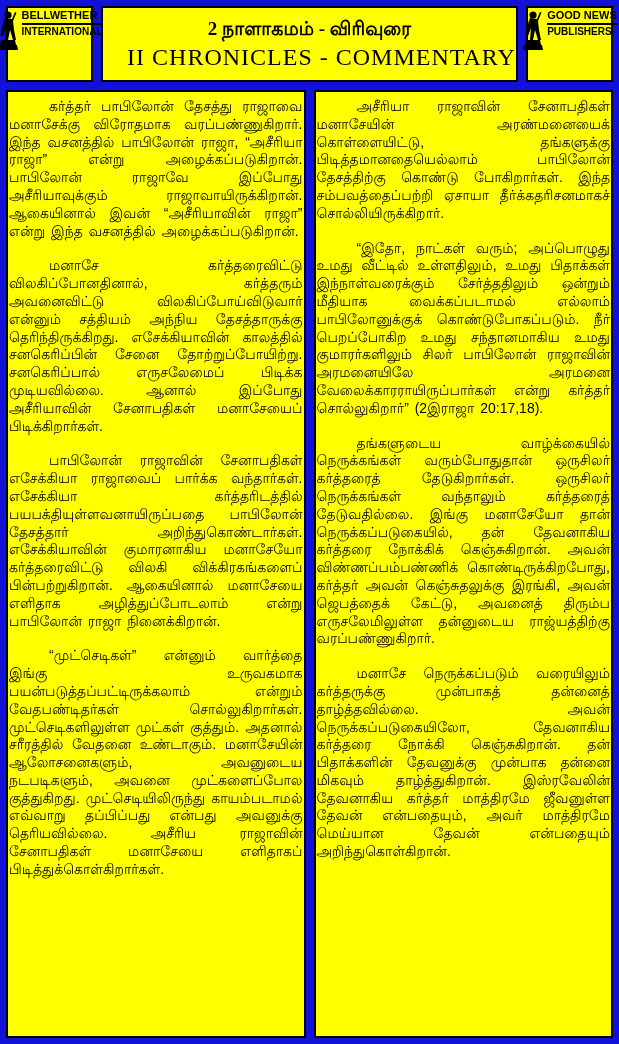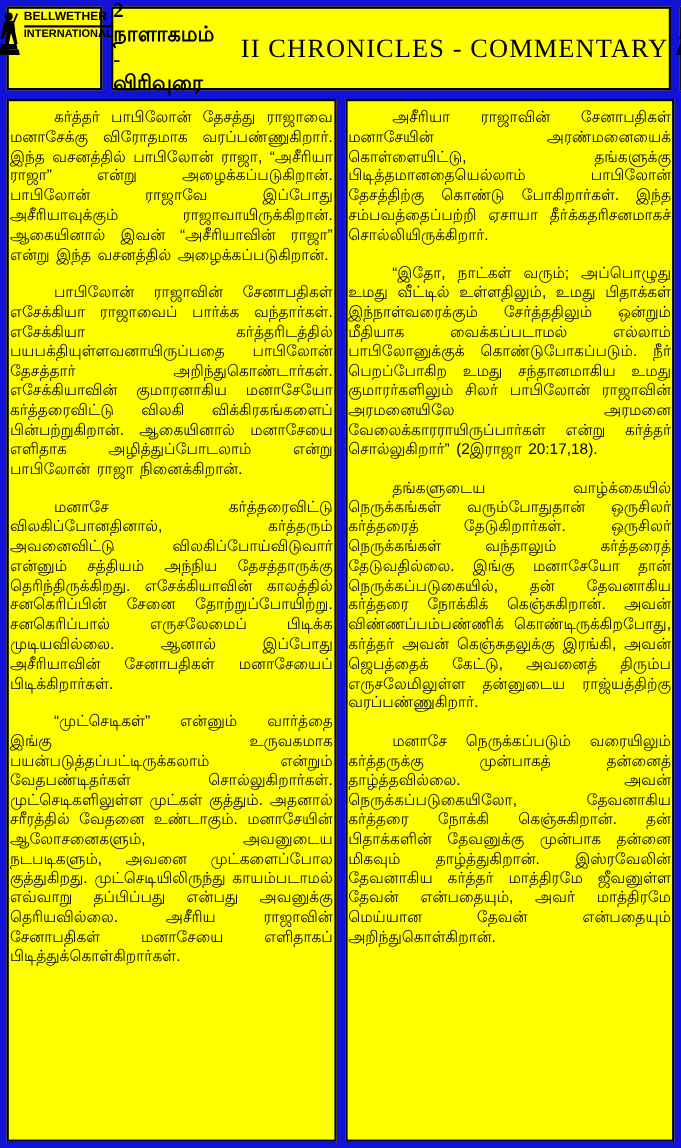--- a/index.html
+++ b/index.html
@@ -41,21 +41,21 @@
   .logo-line1{
     font-size:11px;font-weight:bold;letter-spacing:0px;
     border-bottom:2px solid #000;padding-bottom:2px;margin-bottom:2px;
     font-stretch:condensed;white-space:nowrap;
   }
   .logo-line2{
     font-size:10px;font-weight:bold;white-space:nowrap;font-stretch:condensed;
   }
   .title-box{
     flex:1;
-    display:flex;
+    display:flex;flex-direction:column;
     align-items:center;justify-content:center;
   }
   .title-tamil{
     font-family:"Liberation Serif", serif;
     font-size:19px;font-weight:bold;color:#000;
   }
   .title-english{
     font-family:"Liberation Serif", serif;
     font-size:24px;color:#000;letter-spacing:1px;
     margin-top:2px;white-space:nowrap;padding-left:24px;
@@ -128,22 +128,22 @@
         <span class="logo-line1">GOOD NEWS</span>
         <span class="logo-line2">PUBLISHERS</span>
       </span>
     </div>
 
   </div>
 
   <div class="body-row">
     <div class="yellow-box col">
         <p class="para">கர்த்தர் பாபிலோன் தேசத்து ராஜாவை மனாசேக்கு விரோதமாக வரப்பண்ணுகிறார். இந்த வசனத்தில் பாபிலோன் ராஜா, “அசீரியா ராஜா” என்று அழைக்கப்படுகிறான். பாபிலோன் ராஜாவே இப்போது அசீரியாவுக்கும் ராஜாவாயிருக்கிறான். ஆகையினால் இவன் “அசீரியாவின் ராஜா” என்று இந்த வசனத்தில் அழைக்கப்படுகிறான்.</p>
+        <p class="para">மனாசே கர்த்தரைவிட்டு விலகிப்போனதினால், கர்த்தரும் அவனைவிட்டு விலகிப்போய்விடுவார் என்னும் சத்தியம் அந்நிய தேசத்தாருக்கு தெரிந்திருக்கிறது. எசேக்கியாவின் காலத்தில் சனகெரிப்பின் சேனை தோற்றுப்போயிற்று. சனகெரிப்பால் எருசலேமைப் பிடிக்க முடியவில்லை. ஆனால் இப்போது அசீரியாவின் சேனாபதிகள் மனாசேயைப் பிடிக்கிறார்கள்.</p>
         <p class="para">பாபிலோன் ராஜாவின் சேனாபதிகள் எசேக்கியா ராஜாவைப் பார்க்க வந்தார்கள். எசேக்கியா கர்த்தரிடத்தில் பயபக்தியுள்ளவனாயிருப்பதை பாபிலோன் தேசத்தார் அறிந்துகொண்டார்கள். எசேக்கியாவின் குமாரனாகிய மனாசேயோ கர்த்தரைவிட்டு விலகி விக்கிரகங்களைப் பின்பற்றுகிறான். ஆகையினால் மனாசேயை எளிதாக அழித்துப்போடலாம் என்று பாபிலோன் ராஜா நினைக்கிறான்.</p>
-        <p class="para">மனாசே கர்த்தரைவிட்டு விலகிப்போனதினால், கர்த்தரும் அவனைவிட்டு விலகிப்போய்விடுவார் என்னும் சத்தியம் அந்நிய தேசத்தாருக்கு தெரிந்திருக்கிறது. எசேக்கியாவின் காலத்தில் சனகெரிப்பின் சேனை தோற்றுப்போயிற்று. சனகெரிப்பால் எருசலேமைப் பிடிக்க முடியவில்லை. ஆனால் இப்போது அசீரியாவின் சேனாபதிகள் மனாசேயைப் பிடிக்கிறார்கள்.</p>
         <p class="para">“முட்செடிகள்” என்னும் வார்த்தை இங்கு உருவகமாக பயன்படுத்தப்பட்டிருக்கலாம் என்றும் வேதபண்டிதர்கள் சொல்லுகிறார்கள். முட்செடிகளிலுள்ள முட்கள் குத்தும். அதனால் சரீரத்தில் வேதனை உண்டாகும். மனாசேயின் ஆலோசனைகளும், அவனுடைய நடபடிகளும், அவனை முட்களைப்போல குத்துகிறது. முட்செடியிலிருந்து காயம்படாமல் எவ்வாறு தப்பிப்பது என்பது அவனுக்கு தெரியவில்லை. அசீரிய ராஜாவின் சேனாபதிகள் மனாசேயை எளிதாகப் பிடித்துக்கொள்கிறார்கள்.</p>
       </div>
     <div class="yellow-box col">
         <p class="para">அசீரியா ராஜாவின் சேனாபதிகள் மனாசேயின் அரண்மனையைக் கொள்ளையிட்டு, தங்களுக்கு பிடித்தமானதையெல்லாம் பாபிலோன் தேசத்திற்கு கொண்டு போகிறார்கள். இந்த சம்பவத்தைப்பற்றி ஏசாயா தீர்க்கதரிசனமாகச் சொல்லியிருக்கிறார்.</p>
         <p class="para">“இதோ, நாட்கள் வரும்; அப்பொழுது உமது வீட்டில் உள்ளதிலும், உமது பிதாக்கள் இந்நாள்வரைக்கும் சேர்த்ததிலும் ஒன்றும் மீதியாக வைக்கப்படாமல் எல்லாம் பாபிலோனுக்குக் கொண்டுபோகப்படும். நீர் பெறப்போகிற உமது சந்தானமாகிய உமது குமாரர்களிலும் சிலர் பாபிலோன் ராஜாவின் அரமனையிலே அரமனை வேலைக்காரராயிருப்பார்கள் என்று கர்த்தர் சொல்லுகிறார்” (2இராஜா 20:17,18).</p>
         <p class="para">தங்களுடைய வாழ்க்கையில் நெருக்கங்கள் வரும்போதுதான் ஒருசிலர் கர்த்தரைத் தேடுகிறார்கள். ஒருசிலர் நெருக்கங்கள் வந்தாலும் கர்த்தரைத் தேடுவதில்லை. இங்கு மனாசேயோ தான் நெருக்கப்படுகையில், தன் தேவனாகிய கர்த்தரை நோக்கிக் கெஞ்சுகிறான். அவன் விண்ணப்பம்பண்ணிக் கொண்டிருக்கிறபோது, கர்த்தர் அவன் கெஞ்சுதலுக்கு இரங்கி, அவன் ஜெபத்தைக் கேட்டு, அவனைத் திரும்ப எருசலேமிலுள்ள தன்னுடைய ராஜ்யத்திற்கு வரப்பண்ணுகிறார்.</p>
         <p class="para">மனாசே நெருக்கப்படும் வரையிலும் கர்த்தருக்கு முன்பாகத் தன்னைத் தாழ்த்தவில்லை. அவன் நெருக்கப்படுகையிலோ, தேவனாகிய கர்த்தரை நோக்கி கெஞ்சுகிறான். தன் பிதாக்களின் தேவனுக்கு முன்பாக தன்னை மிகவும் தாழ்த்துகிறான். இஸ்ரவேலின் தேவனாகிய கர்த்தர் மாத்திரமே ஜீவனுள்ள தேவன் என்பதையும், அவர் மாத்திரமே மெய்யான தேவன் என்பதையும் அறிந்துகொள்கிறான்.</p>
       </div>
   </div>
 

